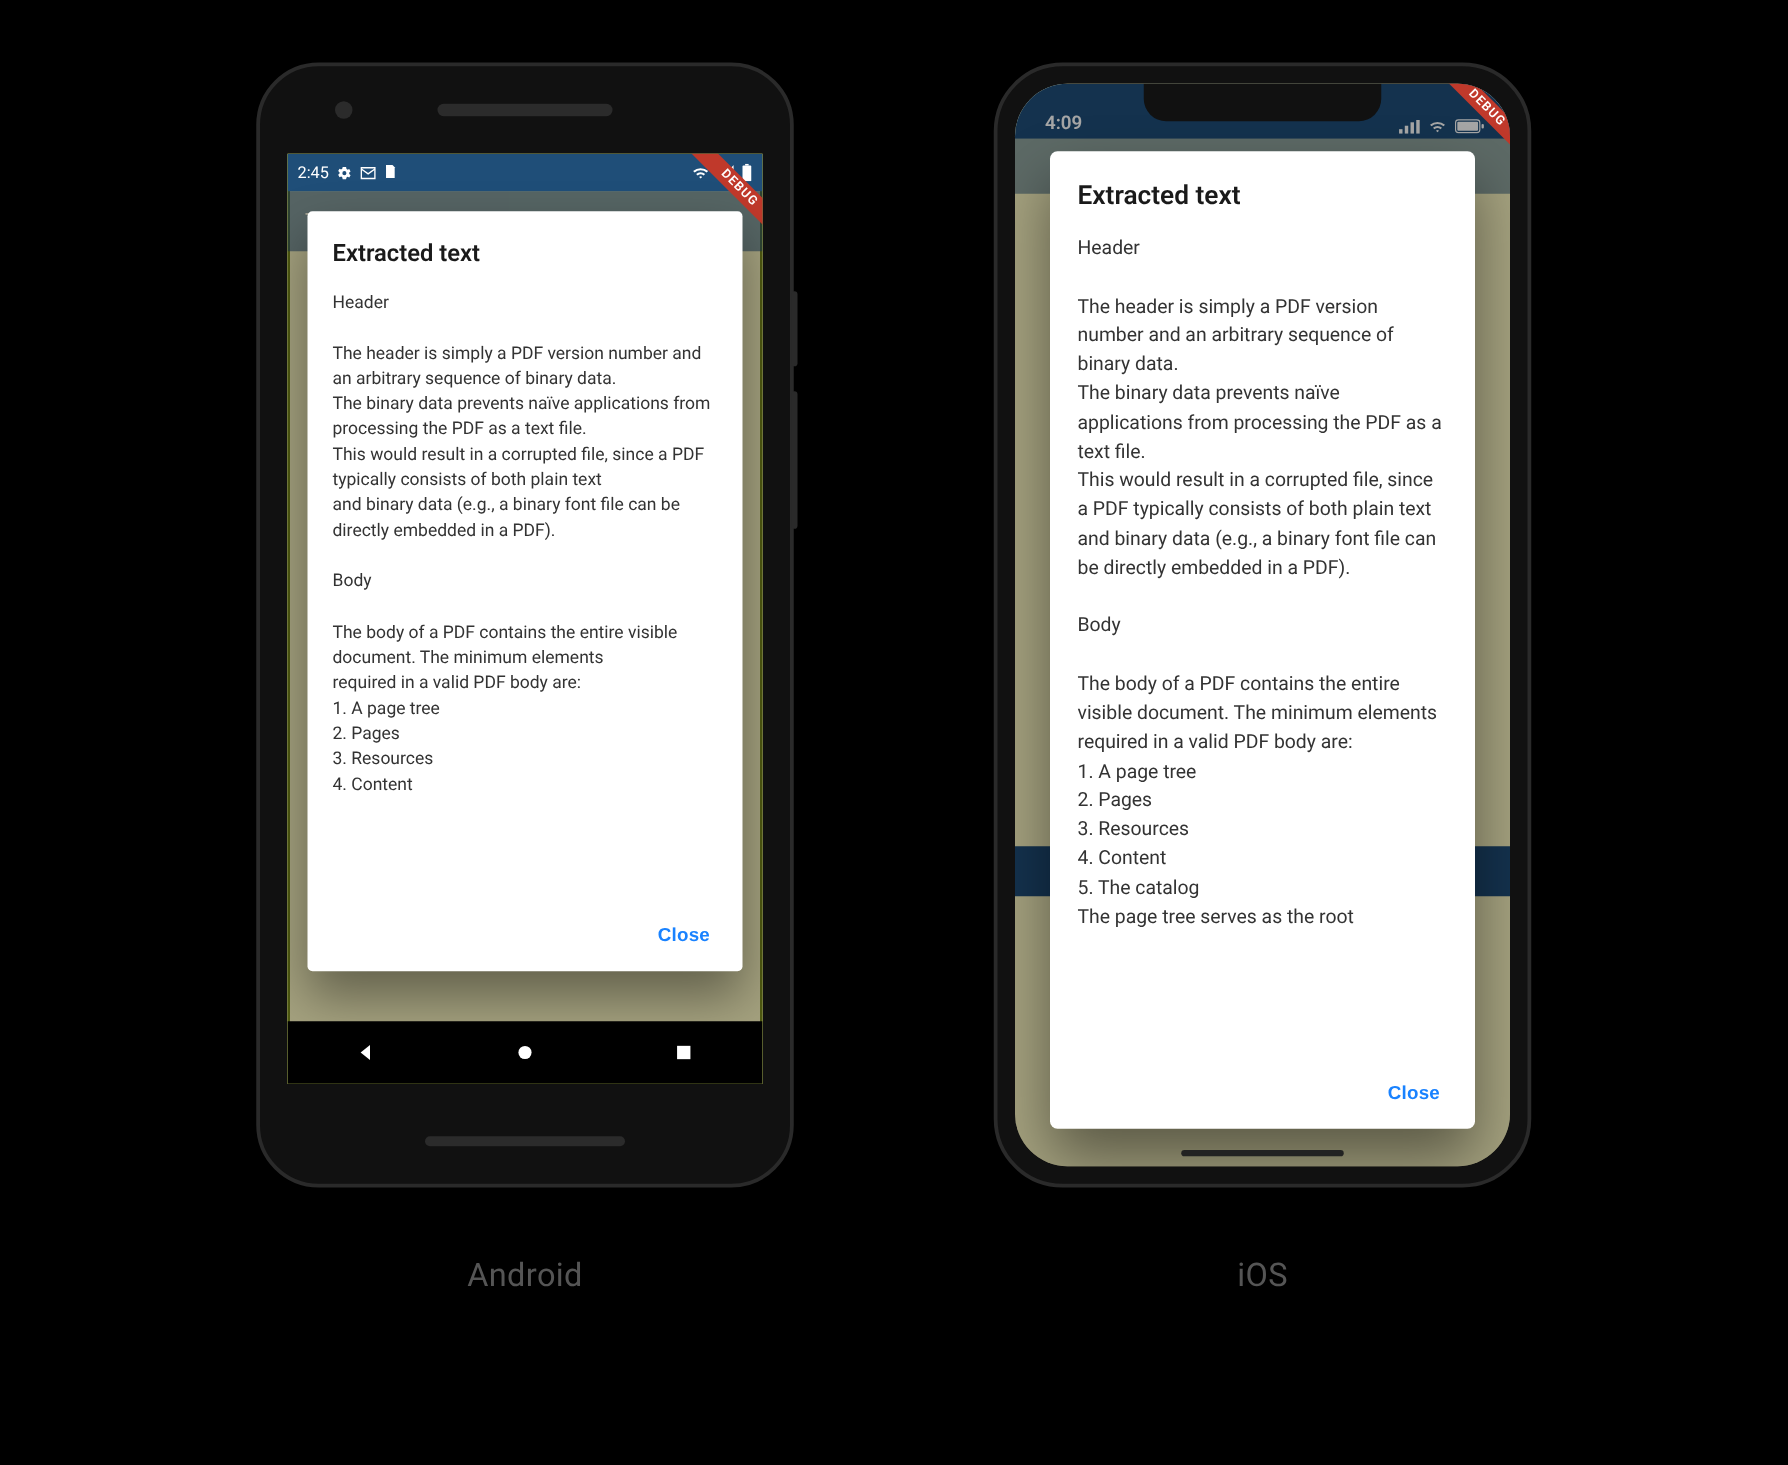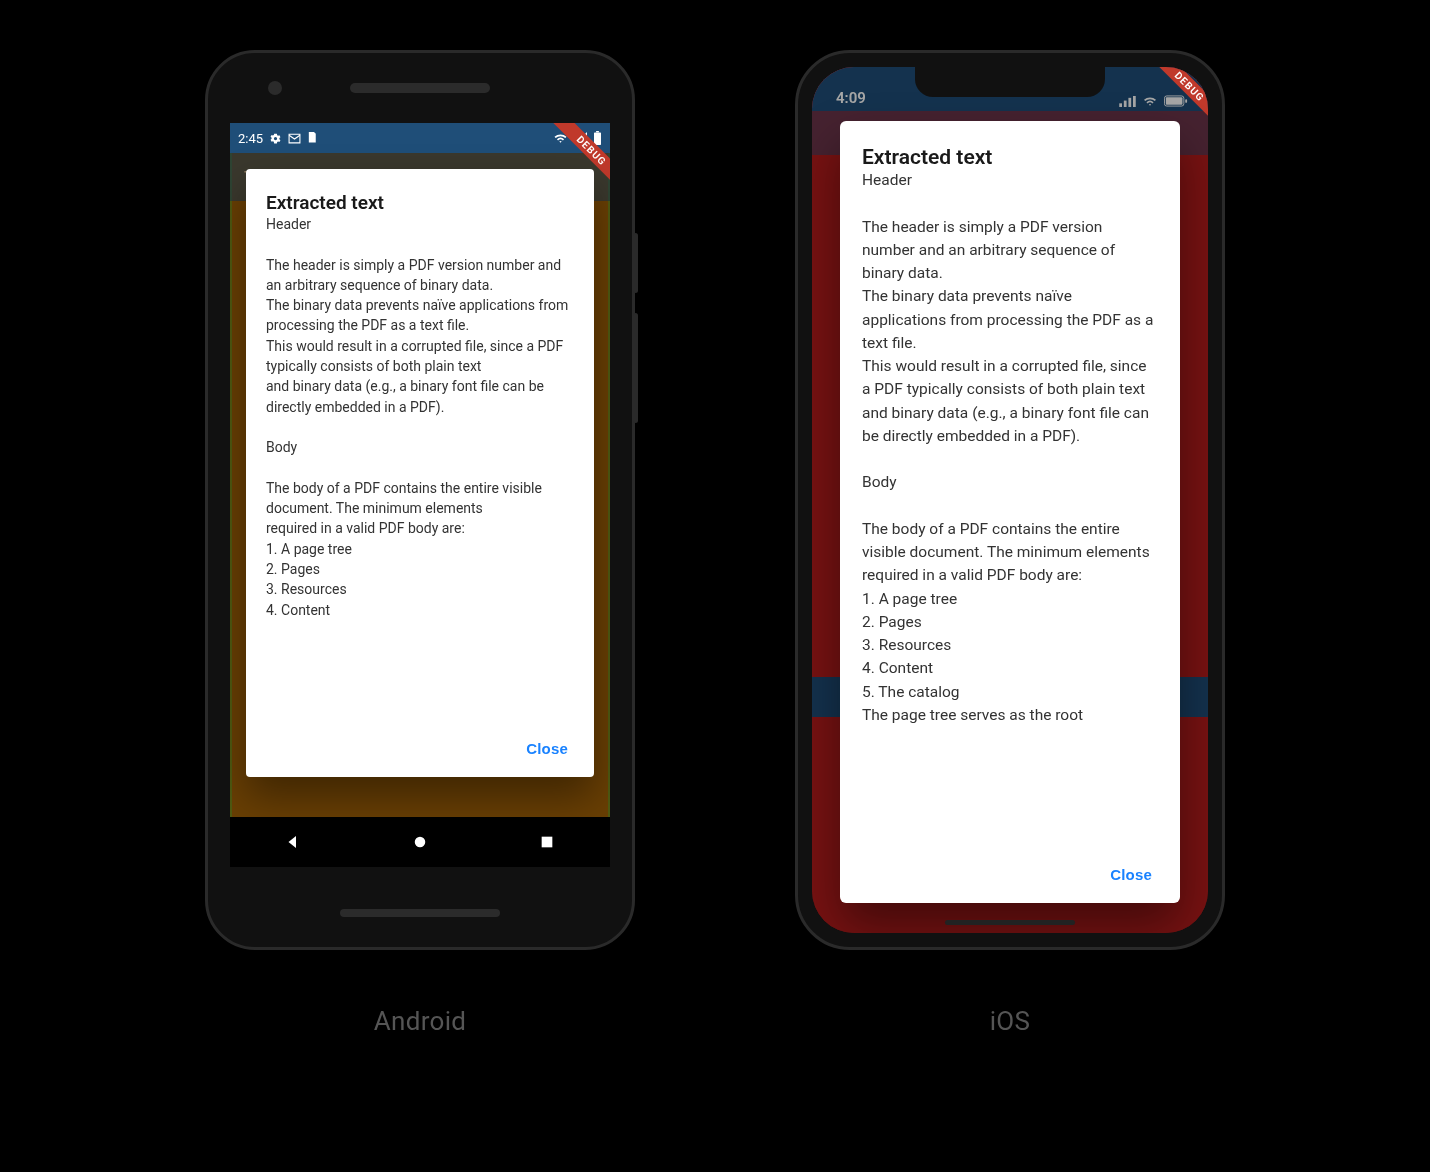--- a/index.html
+++ b/index.html
@@ -63,21 +63,21 @@
   .android-side-btn {
     position: absolute;
     right: -6px;
     width: 5px; background:#2a2a2a; border-radius:3px;
   }
   .android-side-btn.b1 { top: 180px; height: 60px; }
   .android-side-btn.b2 { top: 260px; height: 110px; }
 
   .android-screen {
     width: 100%; height: 100%;
-    background: #a16207;
+    background: #fef9c3;
     position: relative;
     overflow: hidden;
     outline: 2px solid #7a8b1d;
     outline-offset: -2px;
   }
 
   .android-statusbar {
     height: 30px;
     background: #1f4e78;
     color: #fff;
@@ -142,20 +142,21 @@
     padding: 22px 20px 12px 20px;
     display: flex;
     flex-direction: column;
   }
   .dialog-title {
     font-size: 19px;
     font-weight: 600;
     color: #1a1a1a;
   }
   .dialog-body {
+    margin-top: 18px;
     flex: 1;
     overflow: hidden;
     font-size: 14px;
     line-height: 1.45;
     color: #333;
     white-space: pre-line;
   }
   .dialog-actions {
     display: flex;
     justify-content: flex-end;
@@ -191,21 +192,21 @@
     height: 900px;
     background: #111;
     border-radius: 55px;
     padding: 14px;
     position: relative;
     border: 3px solid #2a2a2a;
     box-shadow: 0 8px 30px rgba(0,0,0,0.6);
   }
   .ios-screen {
     width: 100%; height: 100%;
-    background: #b91c1c;
+    background: #fef9c3;
     border-radius: 42px;
     overflow: hidden;
     position: relative;
   }
   .ios-notch {
     position: absolute;
     top: 0; left: 50%; transform: translateX(-50%);
     width: 190px; height: 30px;
     background: #111;
     border-bottom-left-radius: 18px;

